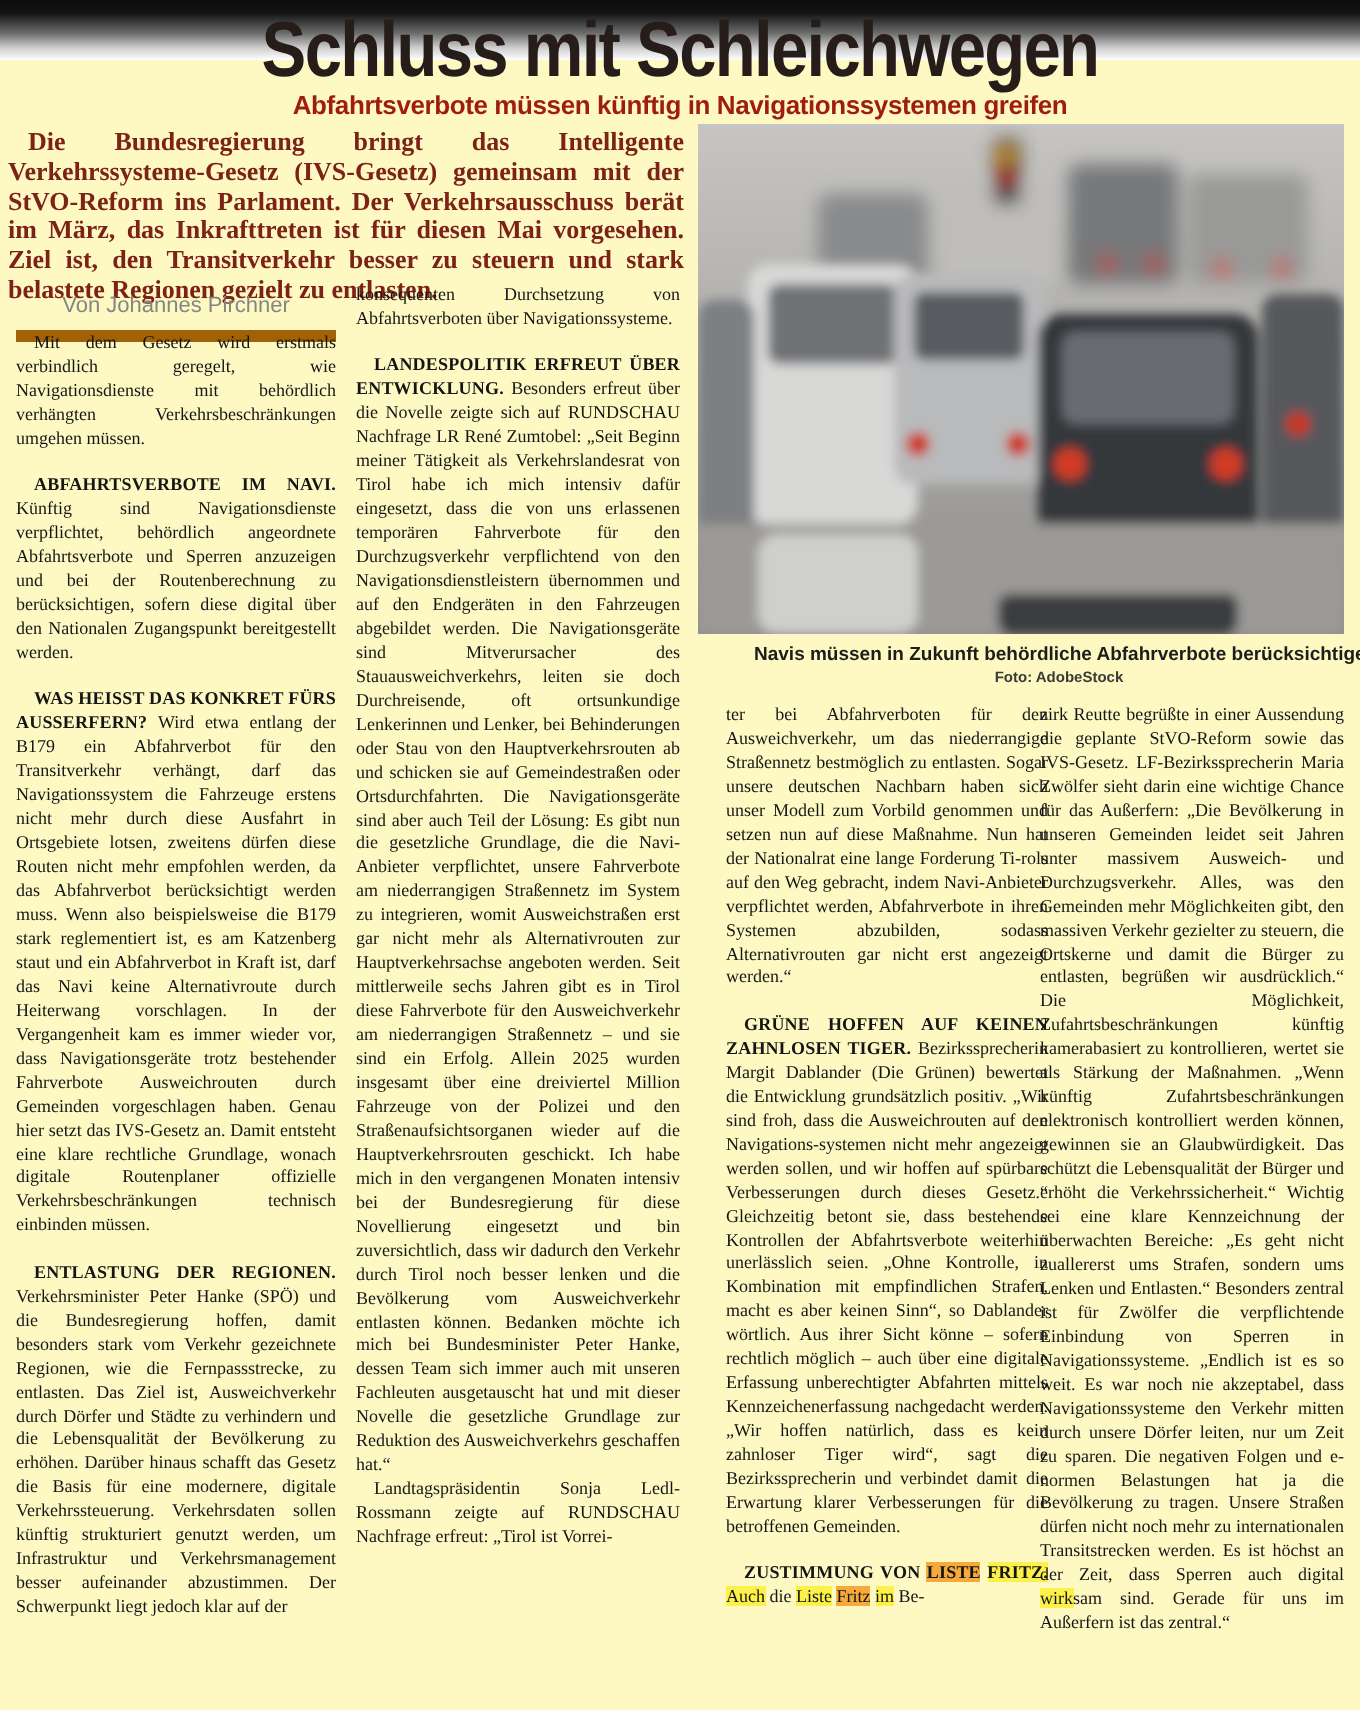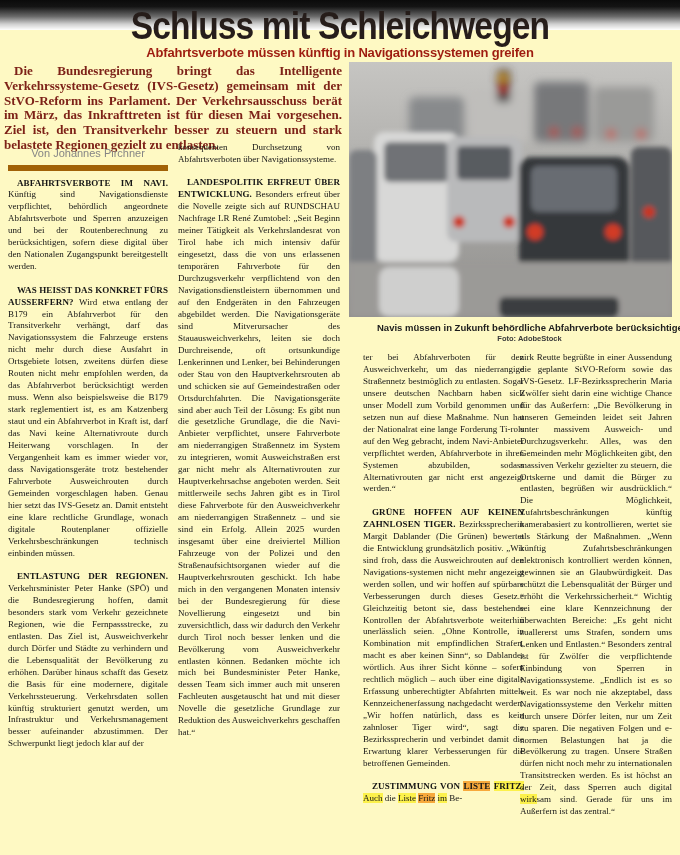--- a/index.html
+++ b/index.html
@@ -128,27 +128,29 @@
         <rect x="30" y="205" width="80" height="50" rx="10" fill="#cfcfce"></rect>
         <rect x="150" y="235" width="120" height="20" rx="6" fill="#3a3c40"></rect>
       </g>
     </svg>
   </div>
 
   <div class="caption">Navis müssen in Zukunft behördliche Abfahrverbote berücksichtigen.</div>
   <div class="credit">Foto: AdobeStock</div>
 
   <div class="col col-1">
+      <p class="indent">Mit dem Gesetz wird erstmals verbindlich geregelt, wie Navigationsdienste mit behördlich verhängten Verkehrsbeschränkungen umgehen müssen.</p>
       <p class="gap indent"><span class="run-head">ABFAHRTSVERBOTE IM NAVI. </span>Künftig sind Navigationsdienste verpflichtet, behördlich angeordnete Abfahrtsverbote und Sperren anzuzeigen und bei der Routenberechnung zu berücksichtigen, sofern diese digital über den Nationalen Zugangspunkt bereitgestellt werden.</p>
       <p class="gap indent"><span class="run-head">WAS HEISST DAS KONKRET FÜRS AUSSERFERN? </span>Wird etwa entlang der B179 ein Abfahrverbot für den Transitverkehr verhängt, darf das Navigationssystem die Fahrzeuge erstens nicht mehr durch diese Ausfahrt in Ortsgebiete lotsen, zweitens dürfen diese Routen nicht mehr empfohlen werden, da das Abfahrverbot berücksichtigt werden muss. Wenn also beispielsweise die B179 stark reglementiert ist, es am Katzenberg staut und ein Abfahrverbot in Kraft ist, darf das Navi keine Alternativroute durch Heiterwang vorschlagen. In der Vergangenheit kam es immer wieder vor, dass Navigationsgeräte trotz bestehender Fahrverbote Ausweichrouten durch Gemeinden vorgeschlagen haben. Genau hier setzt das IVS-Gesetz an. Damit entsteht eine klare rechtliche Grundlage, wonach digitale Routenplaner offizielle Verkehrsbeschränkungen technisch einbinden müssen.</p>
       <p class="gap indent"><span class="run-head">ENTLASTUNG DER REGIONEN. </span>Verkehrsminister Peter Hanke (SPÖ) und die Bundesregierung hoffen, damit besonders stark vom Verkehr gezeichnete Regionen, wie die Fernpassstrecke, zu entlasten. Das Ziel ist, Ausweichverkehr durch Dörfer und Städte zu verhindern und die Lebensqualität der Bevölkerung zu erhöhen. Darüber hinaus schafft das Gesetz die Basis für eine modernere, digitale Verkehrssteuerung. Verkehrsdaten sollen künftig strukturiert genutzt werden, um Infrastruktur und Verkehrsmanagement besser aufeinander abzustimmen. Der Schwerpunkt liegt jedoch klar auf der</p>
     </div>
   <div class="col col-2">
       <p>konsequenten Durchsetzung von Abfahrtsverboten über Navigationssysteme.</p>
       <p class="gap indent"><span class="run-head">LANDESPOLITIK ERFREUT ÜBER ENTWICKLUNG. </span>Besonders erfreut über die Novelle zeigte sich auf RUNDSCHAU Nachfrage LR René Zumtobel: „Seit Beginn meiner Tätigkeit als Verkehrslandesrat von Tirol habe ich mich intensiv dafür eingesetzt, dass die von uns erlassenen temporären Fahrverbote für den Durchzugsverkehr verpflichtend von den Navigationsdienstleistern übernommen und auf den Endgeräten in den Fahrzeugen abgebildet werden. Die Navigationsgeräte sind Mitverursacher des Stauausweichverkehrs, leiten sie doch Durchreisende, oft ortsunkundige Lenkerinnen und Lenker, bei Behinderungen oder Stau von den Hauptverkehrsrouten ab und schicken sie auf Gemeindestraßen oder Ortsdurchfahrten. Die Navigationsgeräte sind aber auch Teil der Lösung: Es gibt nun die gesetzliche Grundlage, die die Navi-Anbieter verpflichtet, unsere Fahrverbote am niederrangigen Straßennetz im System zu integrieren, womit Ausweichstraßen erst gar nicht mehr als Alternativrouten zur Hauptverkehrsachse angeboten werden. Seit mittlerweile sechs Jahren gibt es in Tirol diese Fahrverbote für den Ausweichverkehr am niederrangigen Straßennetz – und sie sind ein Erfolg. Allein 2025 wurden insgesamt über eine dreiviertel Million Fahrzeuge von der Polizei und den Straßenaufsichtsorganen wieder auf die Hauptverkehrsrouten geschickt. Ich habe mich in den vergangenen Monaten intensiv bei der Bundesregierung für diese Novellierung eingesetzt und bin zuversichtlich, dass wir dadurch den Verkehr durch Tirol noch besser lenken und die Bevölkerung vom Ausweichverkehr entlasten können. Bedanken möchte ich mich bei Bundesminister Peter Hanke, dessen Team sich immer auch mit unseren Fachleuten ausgetauscht hat und mit dieser Novelle die gesetzliche Grundlage zur Reduktion des Ausweichverkehrs geschaffen hat.“</p>
+      <p class="indent">Landtagspräsidentin Sonja Ledl-Rossmann zeigte auf RUNDSCHAU Nachfrage erfreut: „Tirol ist Vorrei-</p>
     </div>
   <div class="col col-3">
       <p>ter bei Abfahrverboten für den Ausweichverkehr, um das niederrangige Straßennetz bestmöglich zu entlasten. Sogar unsere deutschen Nachbarn haben sich unser Modell zum Vorbild genommen und setzen nun auf diese Maßnahme. Nun hat der Nationalrat eine lange Forderung Ti-rols auf den Weg gebracht, indem Navi-Anbieter verpflichtet werden, Abfahrverbote in ihren Systemen abzubilden, sodass Alternativrouten gar nicht erst angezeigt werden.“</p>
       <p class="gap indent"><span class="run-head">GRÜNE HOFFEN AUF KEINEN ZAHNLOSEN TIGER. </span>Bezirkssprecherin Margit Dablander (Die Grünen) bewertet die Entwicklung grundsätzlich positiv. „Wir sind froh, dass die Ausweichrouten auf den Navigations-systemen nicht mehr angezeigt werden sollen, und wir hoffen auf spürbare Verbesserungen durch dieses Gesetz.“ Gleichzeitig betont sie, dass bestehende Kontrollen der Abfahrtsverbote weiterhin unerlässlich seien. „Ohne Kontrolle, in Kombination mit empfindlichen Strafen, macht es aber keinen Sinn“, so Dablander wörtlich. Aus ihrer Sicht könne – sofern rechtlich möglich – auch über eine digitale Erfassung unberechtigter Abfahrten mittels Kennzeichenerfassung nachgedacht werden. „Wir hoffen natürlich, dass es kein zahnloser Tiger wird“, sagt die Bezirkssprecherin und verbindet damit die Erwartung klarer Verbesserungen für die betroffenen Gemeinden.</p>
       <p class="gap indent"><span class="run-head">ZUSTIMMUNG VON </span><span class="run-head hl-orange">LISTE</span><span class="run-head"> </span><span class="run-head hl-yellow">FRITZ.</span><span> </span><span class="hl-yellow">Auch</span><span> die </span><span class="hl-yellow">Liste</span><span> </span><span class="hl-orange">Fritz</span><span> </span><span class="hl-yellow">im</span><span> Be-</span></p>
     </div>
   <div class="col col-4">
       <p><span>zirk Reutte begrüßte in einer Aussendung die geplante StVO-Reform sowie das IVS-Gesetz. LF-Bezirkssprecherin Maria Zwölfer sieht darin eine wichtige Chance für das Außerfern: „Die Bevölkerung in unseren Gemeinden leidet seit Jahren unter massivem Ausweich- und Durchzugsverkehr. Alles, was den Gemeinden mehr Möglichkeiten gibt, den massiven Verkehr gezielter zu steuern, die Ortskerne und damit die Bürger zu entlasten, begrüßen wir ausdrücklich.“ Die Möglichkeit, Zufahrtsbeschränkungen künftig kamerabasiert zu kontrollieren, wertet sie als Stärkung der Maßnahmen. „Wenn künftig Zufahrtsbeschränkungen elektronisch kontrolliert werden können, gewinnen sie an Glaubwürdigkeit. Das schützt die Lebensqualität der Bürger und erhöht die Verkehrssicherheit.“ Wichtig sei eine klare Kennzeichnung der überwachten Bereiche: „Es geht nicht zuallererst ums Strafen, sondern ums Lenken und Entlasten.“ Besonders zentral ist für Zwölfer die verpflichtende Einbindung von Sperren in Navigationssysteme. „Endlich ist es so weit. Es war noch nie akzeptabel, dass Navigationssysteme den Verkehr mitten durch unsere Dörfer leiten, nur um Zeit zu sparen. Die negativen Folgen und e-normen Belastungen hat ja die Bevölkerung zu tragen. Unsere Straßen dürfen nicht noch mehr zu internationalen Transitstrecken werden. Es ist höchst an der Zeit, dass Sperren auch digital </span><span class="hl-yellow">wirk</span><span>sam sind. Gerade für uns im Außerfern ist das zentral.“</span></p>
     </div>
 </div>

